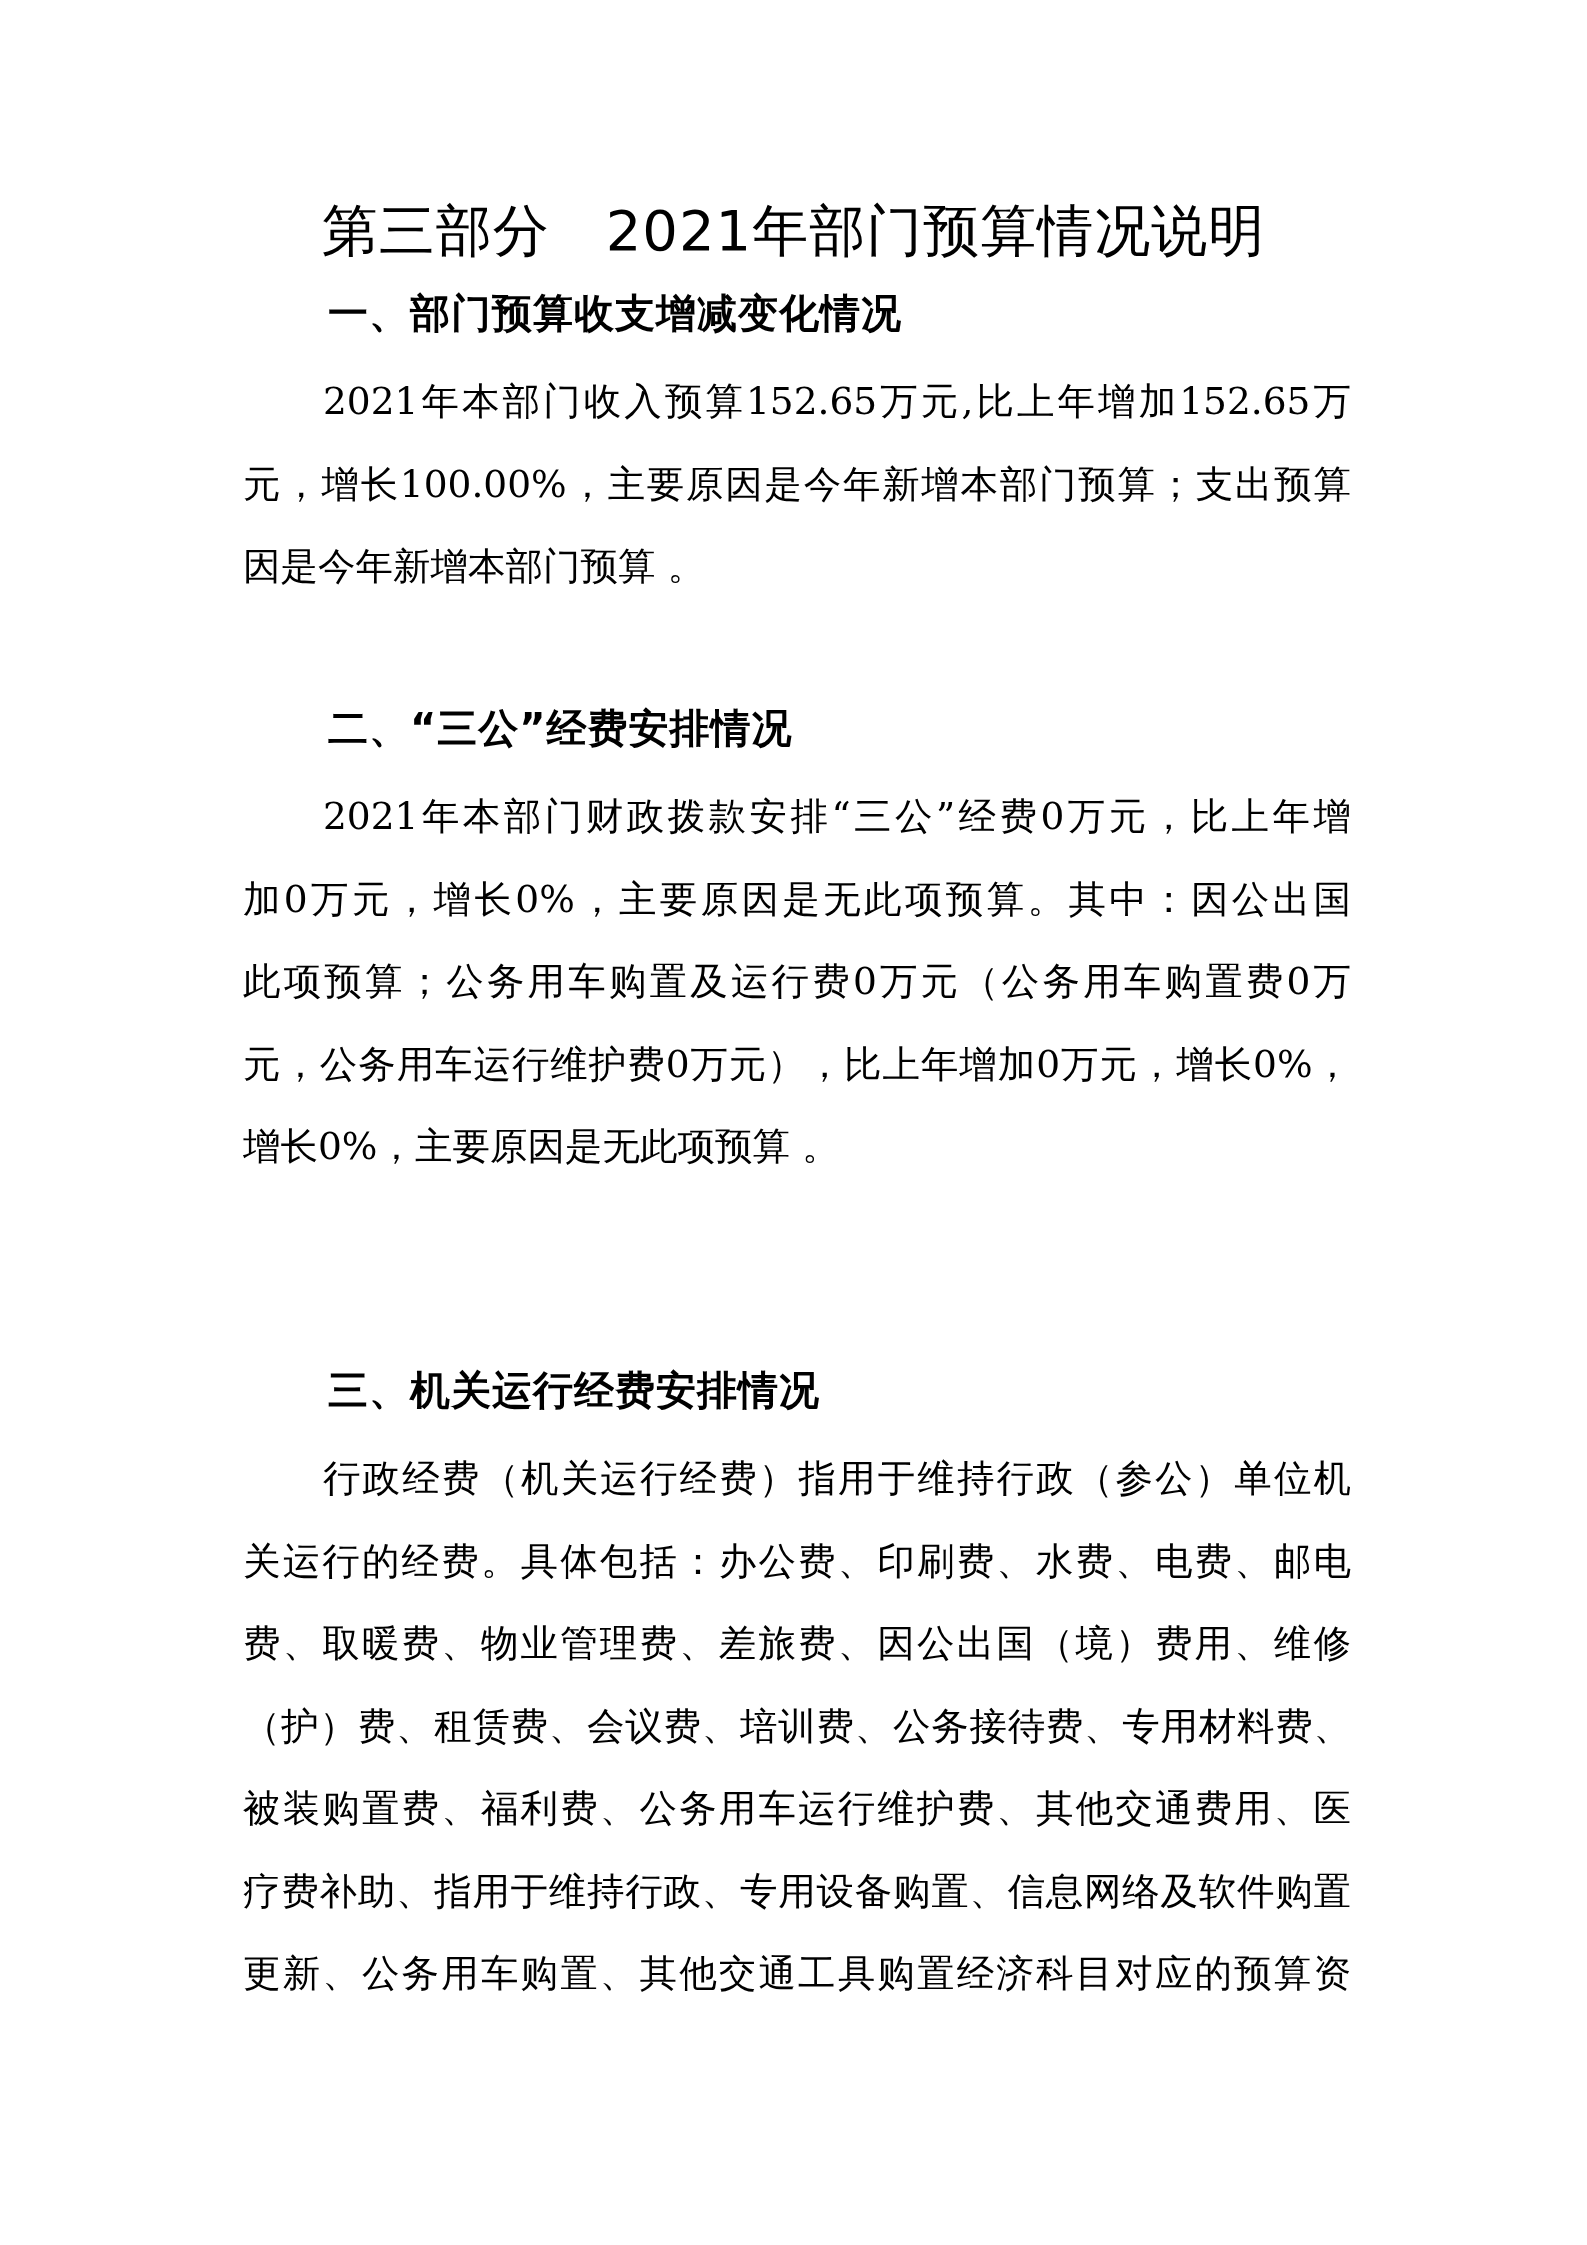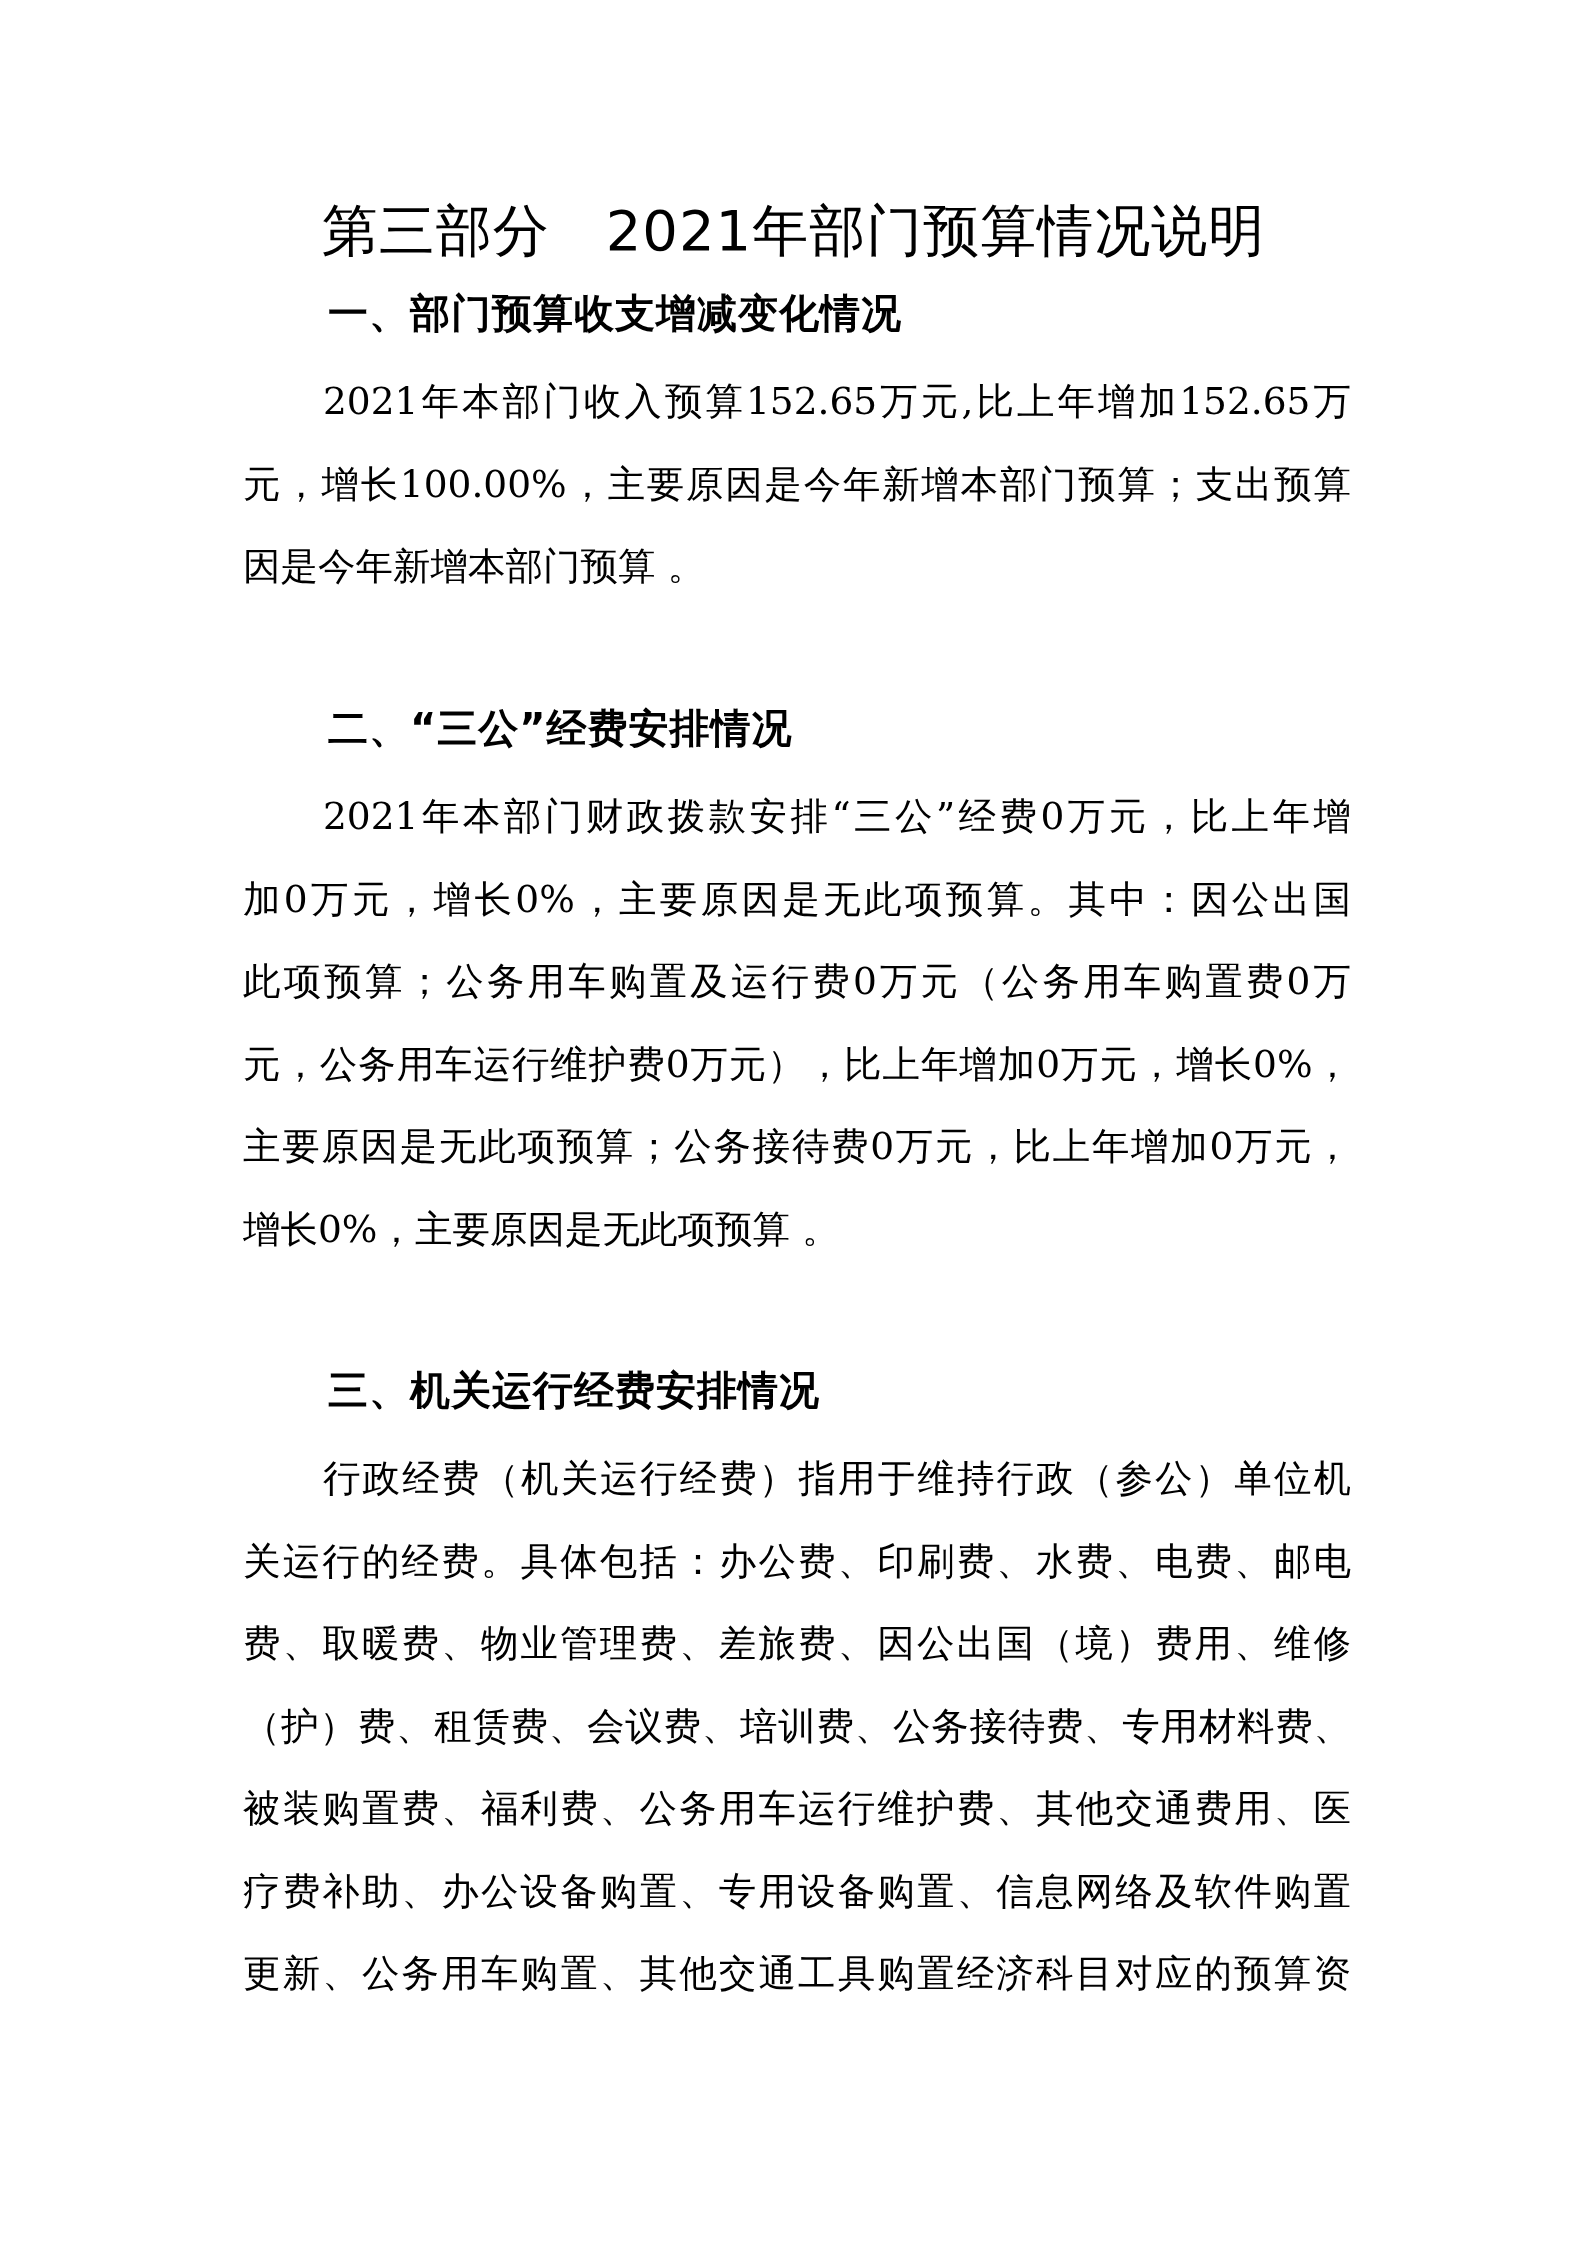--- a/index.html
+++ b/index.html
@@ -39,28 +39,27 @@
     <span class="line">元，增长100.00%，主要原因是今年新增本部门预算；支出预算</span>
     <span class="line last">因是今年新增本部门预算 。</span>
   </div>
 
   <div class="heading" style="top:703px;">二、“三公”经费安排情况</div>
   <div class="para" style="top:775px;">
     <span class="line indent">2021年本部门财政拨款安排“三公”经费0万元，比上年增</span>
     <span class="line">加0万元，增长0%，主要原因是无此项预算。其中：因公出国</span>
     <span class="line">此项预算；公务用车购置及运行费0万元（公务用车购置费0万</span>
     <span class="line">元，公务用车运行维护费0万元），比上年增加0万元，增长0%，</span>
-    <span class="line">主要原因是无此项预算；公务接待费0万元，比上年增加0万元，</span>
     <span class="line last">增长0%，主要原因是无此项预算 。</span>
   </div>
 
   <div class="heading" style="top:1365px;">三、机关运行经费安排情况</div>
   <div class="para" style="top:1437px;">
     <span class="line indent">行政经费（机关运行经费）指用于维持行政（参公）单位机</span>
     <span class="line">关运行的经费。具体包括：办公费、印刷费、水费、电费、邮电</span>
     <span class="line">费、取暖费、物业管理费、差旅费、因公出国（境）费用、维修</span>
     <span class="line">（护）费、租赁费、会议费、培训费、公务接待费、专用材料费、</span>
     <span class="line">被装购置费、福利费、公务用车运行维护费、其他交通费用、医</span>
-    <span class="line">疗费补助、办公设备购置、专用设备购置、信息网络及软件购置</span>
+    <span class="line">疗费补助、指用于维持行政、专用设备购置、信息网络及软件购置</span>
     <span class="line">更新、公务用车购置、其他交通工具购置经济科目对应的预算资</span>
   </div>
 
 </div>
 
 </body></html>

